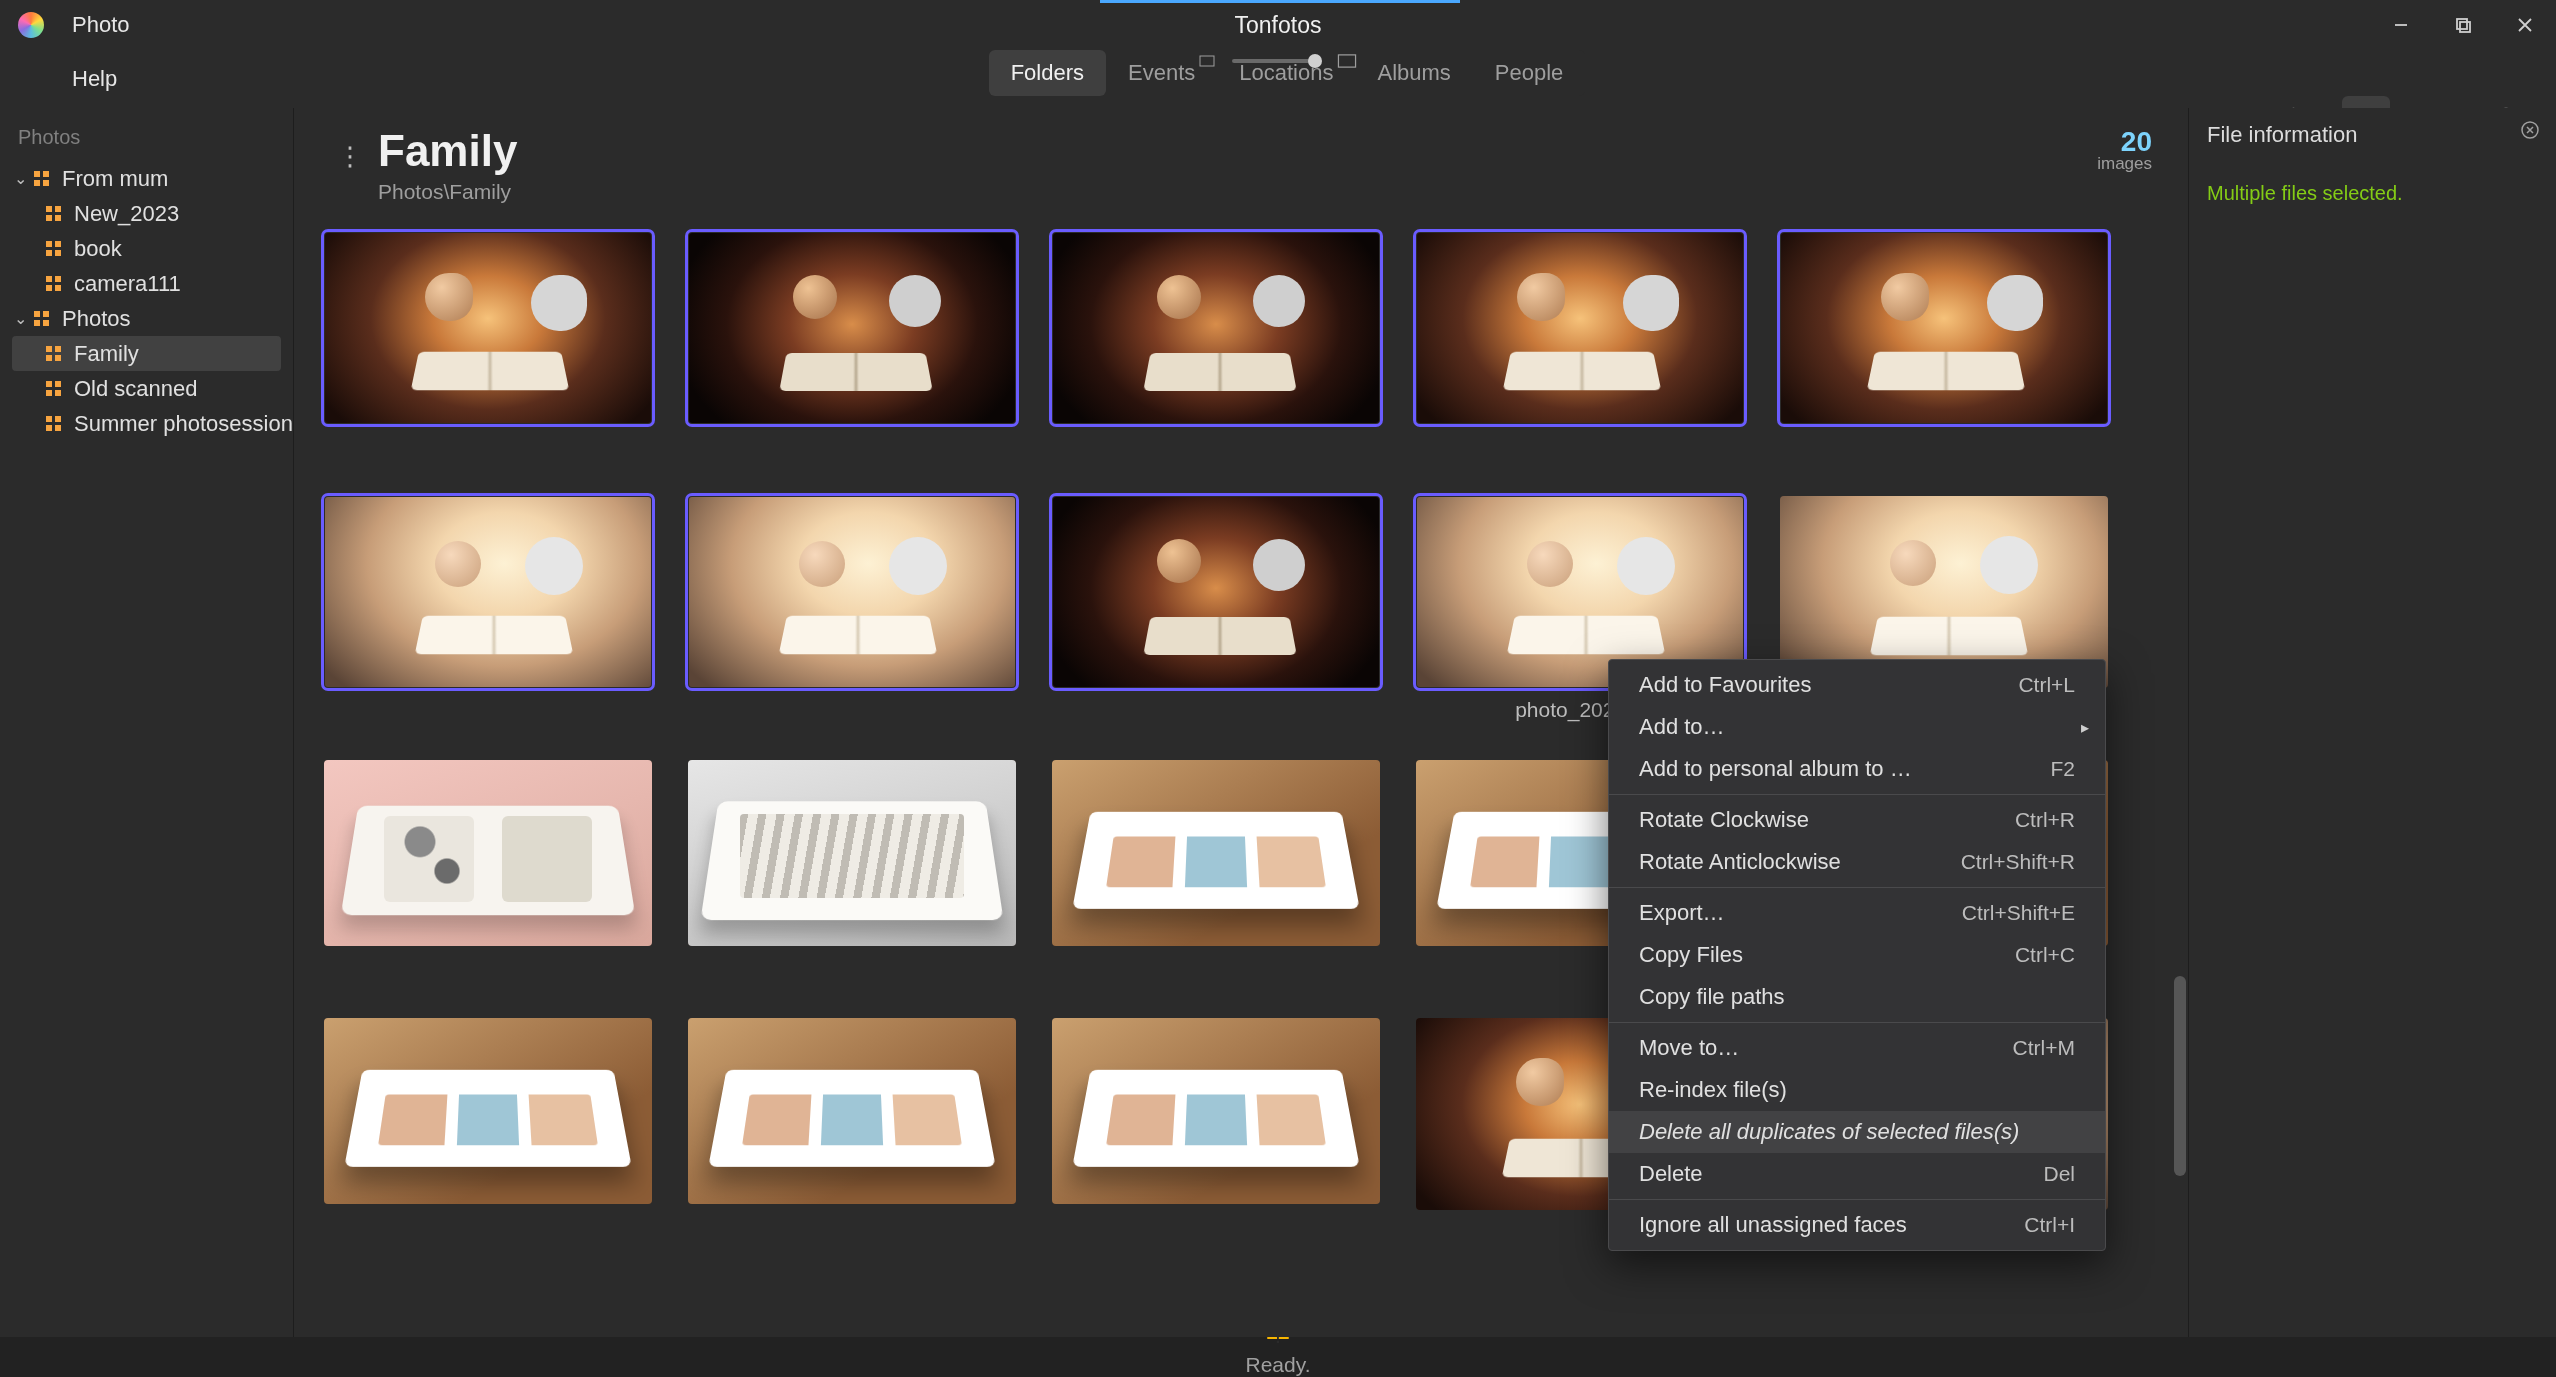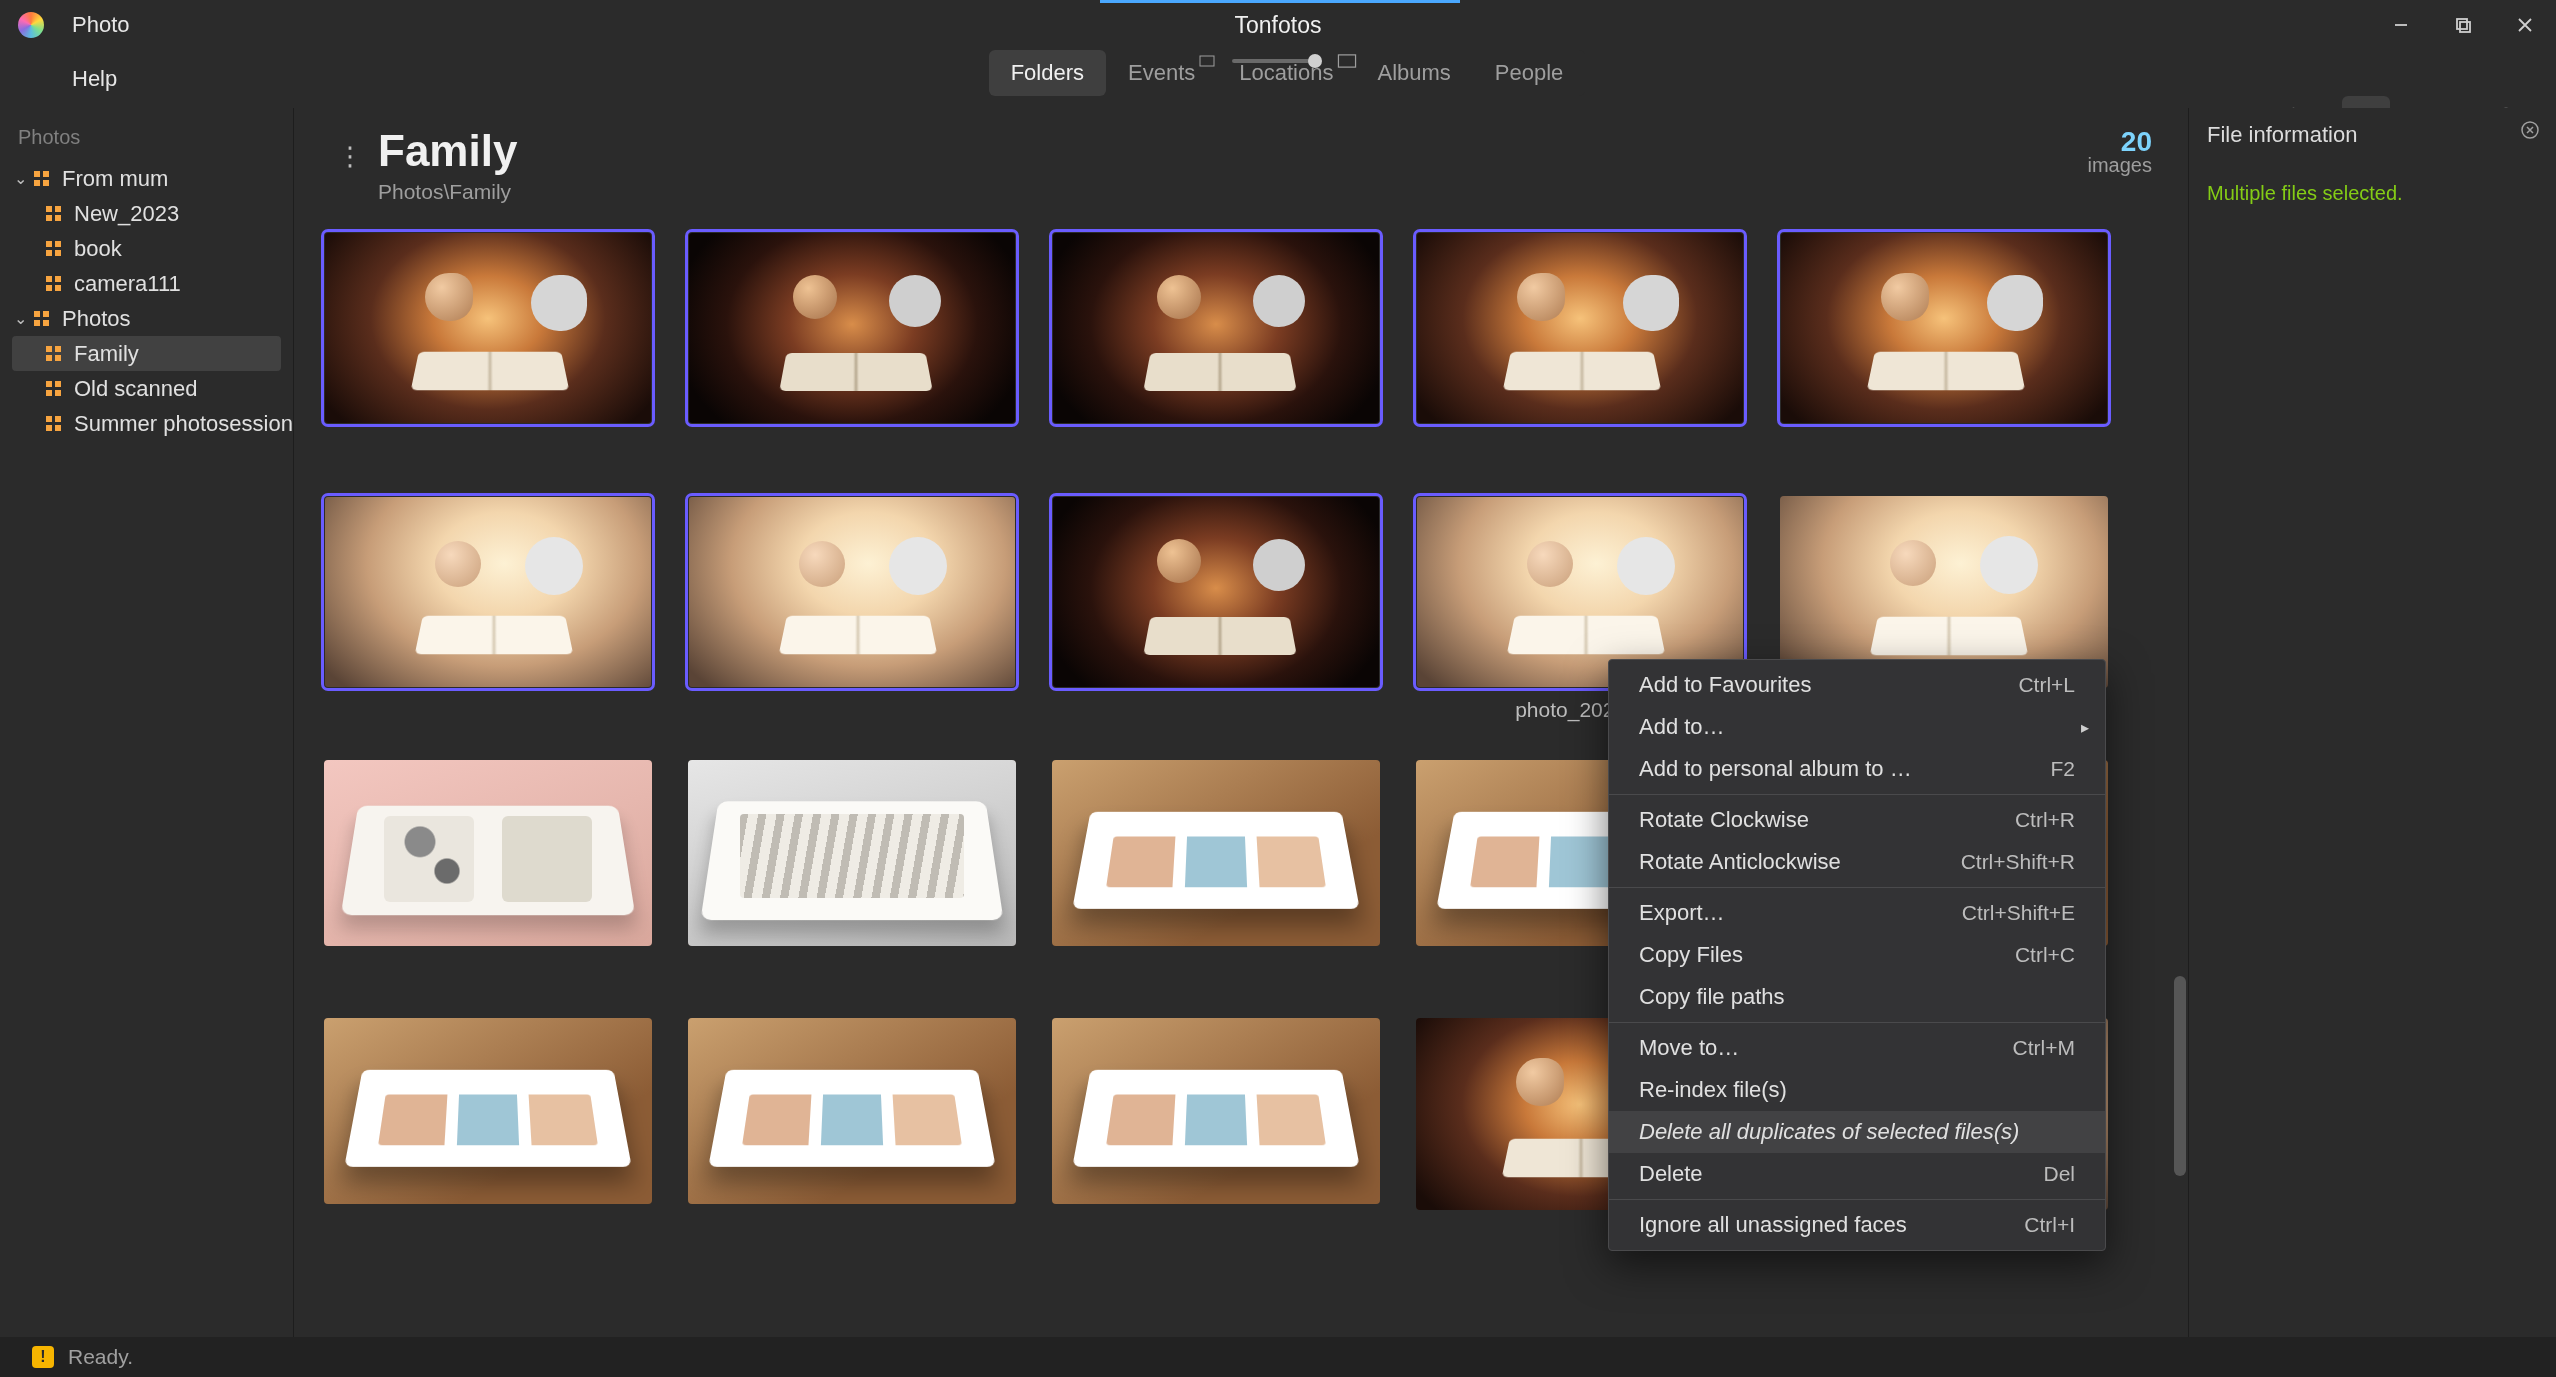--- a/index.html
+++ b/index.html
@@ -43,21 +43,21 @@
    linear-gradient(#f7a440,#f7a440) 0 9px / 6px 6px no-repeat,
    linear-gradient(#f7a440,#f7a440) 9px 9px / 6px 6px no-repeat; }
 
 .content { flex: 1; position: relative; overflow: hidden; background: #2b2b2b; }
 .header-area { padding: 18px 36px 10px 36px; display: flex; align-items: flex-start; }
 .header-area .more-btn { width: 40px; height: 40px; display: flex; align-items: center; justify-content: center; color: #bfbfbf; margin-right: 8px; margin-top: 10px; cursor: pointer; font-size: 26px; }
 .header-area h1 { font-size: 44px; font-weight: 600; color: #f0f0f0; }
 .header-area .breadcrumb { font-size: 21px; color: #9e9e9e; margin-top: 4px; font-weight: 500; }
 .header-area .count { margin-left: auto; text-align: right; }
 .header-area .count .num { font-size: 28px; font-weight: 600; color: #7dd3fc; }
-.header-area .count .lbl { font-size: 20px; color: #9e9e9e; margin-top: -4px; }
+.header-area .count .lbl { font-size: 17px; color: #9e9e9e; margin-top: -4px; }
 
 .grid { padding: 18px 30px; display: flex; flex-wrap: wrap; gap: 38px 36px; align-content: flex-start; }
 .thumb-slot { width: 328px; display: flex; flex-direction: column; align-items: center; }
 .thumb { width: 328px; height: 192px; border-radius: 4px; position: relative; background: #3a2d24; overflow: hidden; cursor: pointer; }
 .thumb.selected { outline: 3px solid #6a5cff; outline-offset: 0; border: 1px solid #2b2b2b; }
 .thumb.album { height: 186px; }
 .thumb .scene { position: absolute; inset: 0; }
 .caption { color: #bdbdbd; font-size: 21px; margin-top: 10px; height: 24px; }
 
 
@@ -98,21 +98,21 @@
 
 .info-panel { width: 368px; background: #2b2b2b; border-left: 1px solid #1d1d1d; padding: 14px 18px; position: relative; }
 .info-panel .title { font-size: 22px; color: #dcdcdc; }
 .info-panel .close { position: absolute; right: 16px; top: 12px; color: #a0a0a0; font-size: 20px; cursor: pointer; }
 .info-panel .body { font-size: 20px; color: #84cc16; margin-top: 34px; }
 
 
 .scroll-thumb { position: absolute; right: 2px; top: 868px; width: 12px; height: 200px; background: #565656; border-radius: 6px; }
 
 
-.status-bar { height: 40px; background: #222; display: flex; align-items: center; padding: 0 32px; font-size: 21px; color: #a0a0a0; gap: 14px; }
+.status-bar { height: 40px; background: #222; display: flex; align-items: center; padding: 0 12px; font-size: 21px; color: #a0a0a0; gap: 14px; flex-direction: column; }
 .status-bar .warn-icon { width: 22px; height: 22px; border-radius: 4px; background: #f7b500; position: relative; }
 .status-bar .warn-icon::after { content:"!"; position:absolute; inset:0; display:flex; align-items:center; justify-content:center; color:#2b2b2b; font-weight:700; font-size:16px; }
 
 
 .ctx-menu { position: absolute; left: 1608px; top: 659px; width: 498px; background: #333335; border: 1px solid #4a4a4c; border-radius: 4px; box-shadow: 0 14px 40px rgba(0,0,0,.55); padding: 4px 0; z-index: 50; }
 .ctx-item { display: flex; align-items: center; justify-content: space-between; padding: 8px 30px; font-size: 22px; color: #e0e0e0; cursor: pointer; position: relative; }
 .ctx-item.hover { background: #424244; font-style: italic; }
 .ctx-sep { height: 1px; background: #4a4a4c; margin: 4px 0; }
 .ctx-item .shortcut { color: #bcbcbc; font-size: 21px; }
 .ctx-item .sub-arrow { position: absolute; right: 16px; color: #cfcfcf; font-size: 16px; }

